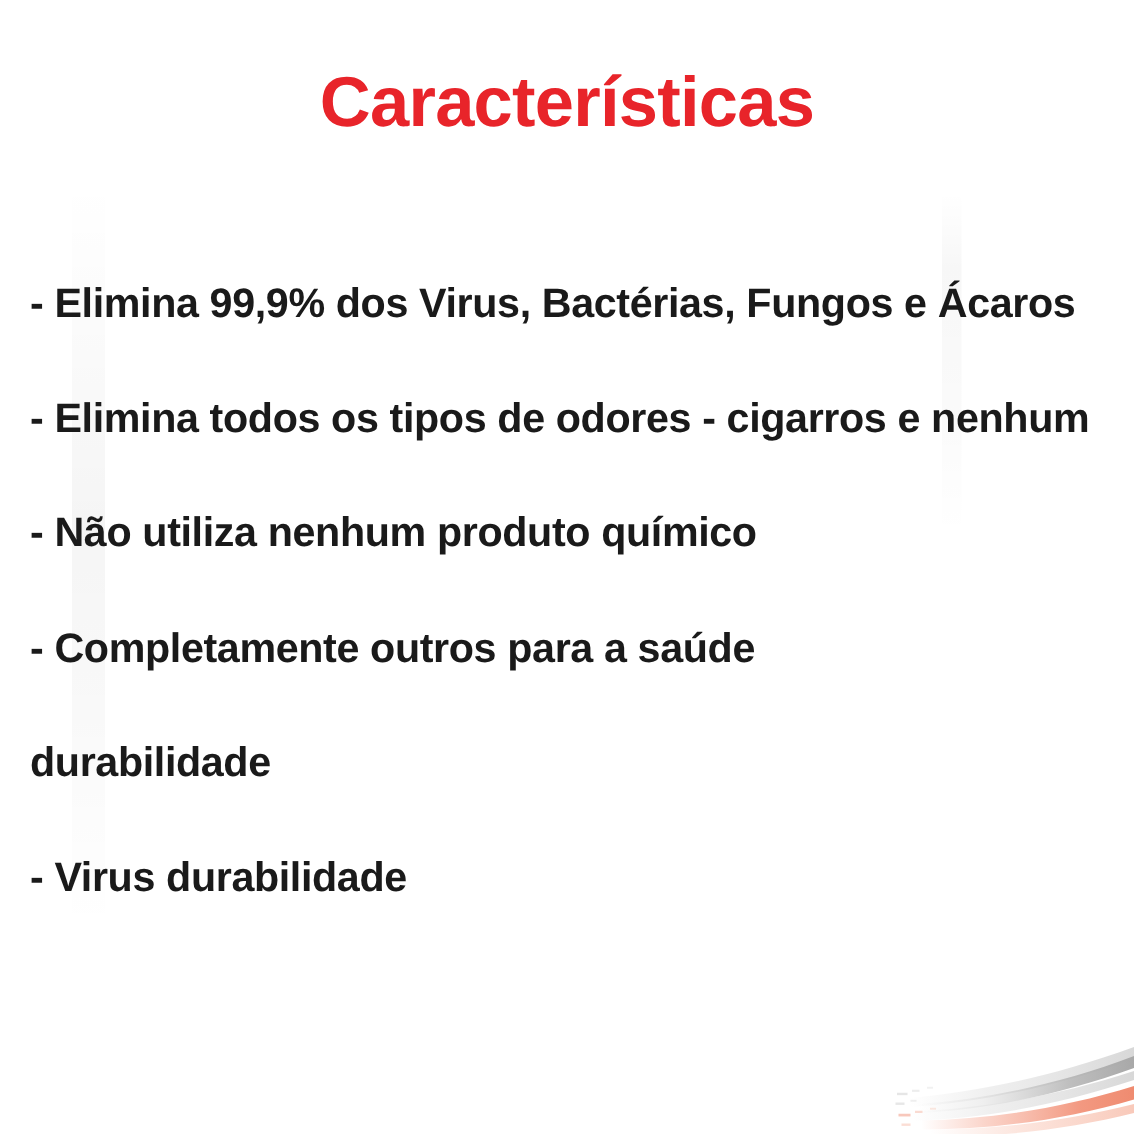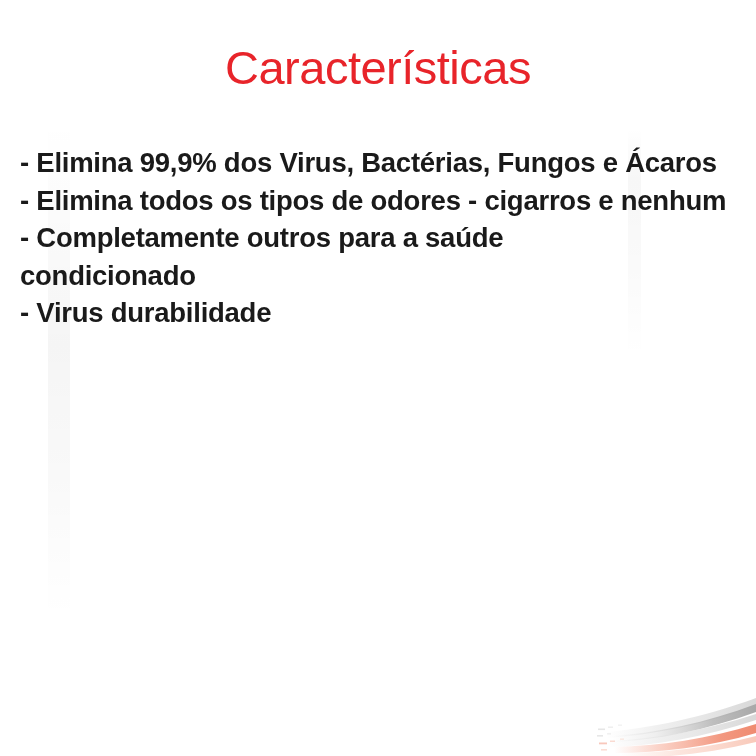--- a/index.html
+++ b/index.html
@@ -53,41 +53,42 @@
   }
 
   
   #title {
     position: absolute;
     top: 42px;
     left: 0;
     width: 756px;
     text-align: center;
     font-size: 47px;
-    font-weight: normal;
+    font-weight: bold;
     letter-spacing: -0.5px;
     line-height: 1.1;
     color: #e8242a;
     white-space: nowrap;
   }
 
   
   #body-list {
     position: absolute;
     top: 144px;
     left: 20px;
     width: 726px;
   }
   .body-line {
     font-size: 27.5px;
     font-weight: bold;
     color: #1a1a1a;
     line-height: 37.5px;
     letter-spacing: -0.25px;
     white-space: nowrap;
+    margin-top: 39px;
   }
 
   
   #swoosh {
     position: absolute;
     right: 0;
     bottom: 0;
     width: 160px;
     height: 64px;
     pointer-events: none;
@@ -99,22 +100,23 @@
 <div id="slide">
 
   <div id="band-left" class="bg-band"></div>
   <div id="band-right" class="bg-band"></div>
 
   <div id="title">Características</div>
 
   <div id="body-list">
     <div class="body-line">- Elimina 99,9% dos Virus, Bactérias, Fungos e Ácaros</div>
     <div class="body-line">- Elimina todos os tipos de odores - cigarros e nenhum</div>
+    <div class="body-line">- Não utiliza nenhum produto químico</div>
     <div class="body-line">- Completamente outros para a saúde</div>
-    <div class="body-line">condicionado</div>
+    <div class="body-line">durabilidade</div>
     <div class="body-line">- Virus durabilidade</div>
   </div>
 
   <svg id="swoosh" viewBox="0 0 160 64">
     <defs>
       <linearGradient id="gradGrayDark" x1="0" y1="0" x2="1" y2="0">
         <stop offset="0%" stop-color="#bfbfbf" stop-opacity="0"></stop>
         <stop offset="30%" stop-color="#bfbfbf" stop-opacity="0.25"></stop>
         <stop offset="70%" stop-color="#b3b3b3" stop-opacity="0.85"></stop>
         <stop offset="100%" stop-color="#a8a8a8" stop-opacity="1"></stop>

